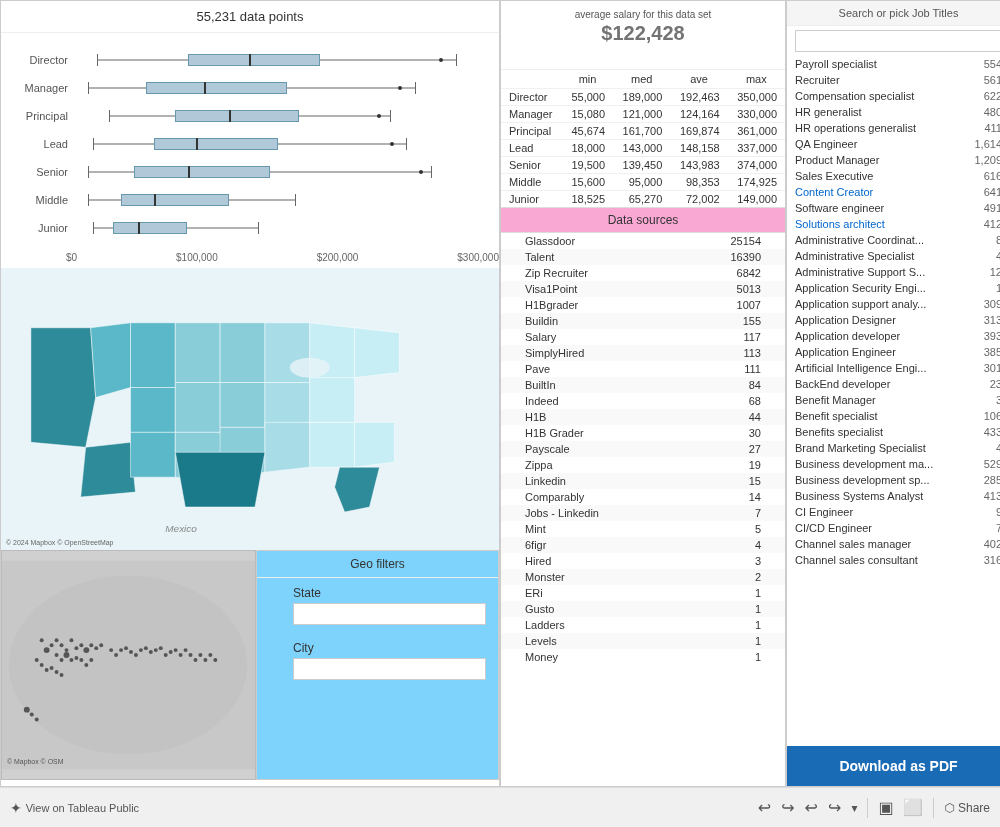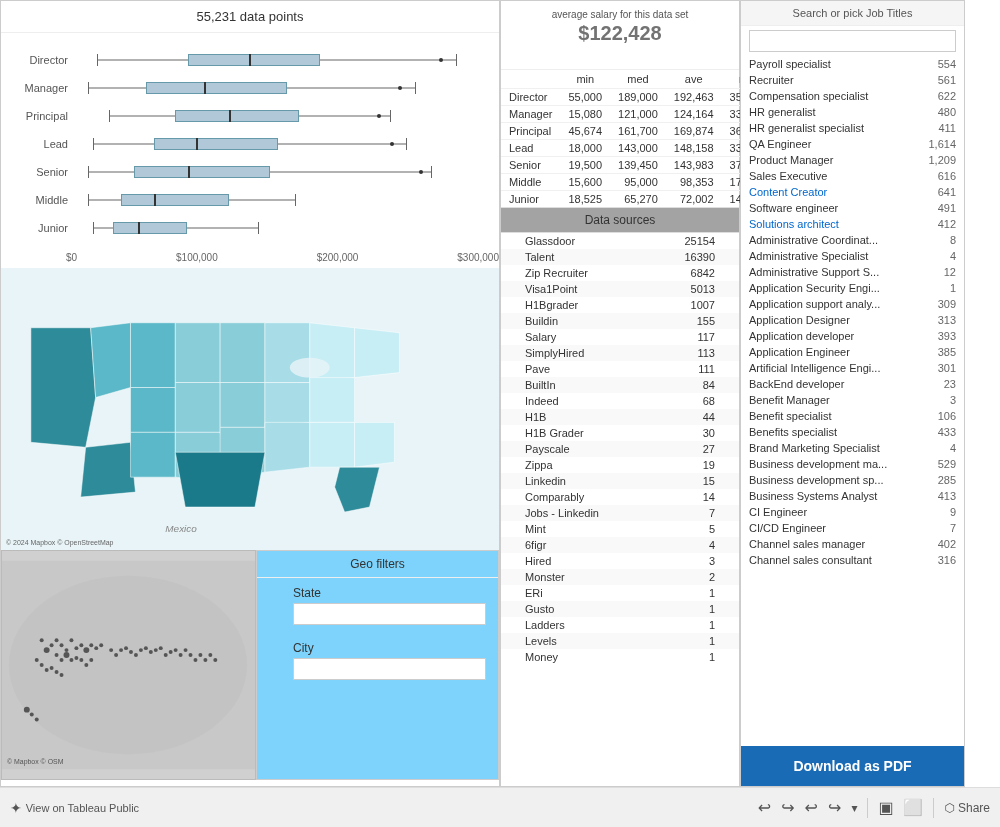--- a/index.html
+++ b/index.html
@@ -34,30 +34,30 @@
     .mini-map-area { height: 230px; display: flex; }
     .mini-map { width: 255px; background: #d0d0d0; position: relative; overflow: hidden; border: 1px solid #bbb; }
     .mini-map-dots { width: 100%; height: 100%; }
     .geo-filters { flex: 1; border: 1px solid #ccc; background: #7dd3fc; }
     .geo-filters-title { text-align: center; padding: 6px; font-size: 12px; color: #333; border-bottom: 1px solid #eee; }
     .geo-filter-field { padding: 8px 12px; margin-left: 24px; }
     .geo-filter-label { font-size: 12px; color: #333; margin-bottom: 3px; }
     .geo-filter-input { width: 100%; height: 22px; border: 1px solid #ccc; background: #fff; }
 
     
-    .middle-panel { width: 240px; border: 1px solid #ccc; background: #fff; flex-shrink: 0; display: flex; flex-direction: column; }
+    .middle-panel { width: 286px; border: 1px solid #ccc; background: #fff; flex-shrink: 0; display: flex; flex-direction: column; }
     .avg-salary-header { text-align: center; padding: 8px 4px 2px; font-size: 10px; color: #555; }
     .avg-salary-value { text-align: center; font-size: 20px; font-weight: bold; color: #737373; padding-bottom: 24px; border-bottom: 1px solid #eee; }
 
     .stats-table { width: 100%; border-collapse: collapse; }
     .stats-table th { font-size: 11px; color: #333; text-align: center; padding: 3px 6px; font-weight: normal; }
     .stats-table td { font-size: 11px; color: #333; text-align: right; padding: 2px 8px; border-top: 1px solid #f0f0f0; }
     .stats-table td:first-child { text-align: left; }
 
-    .data-sources-header { text-align: center; padding: 5px; font-size: 12px; background: #a3a3a3; border-top: 1px solid #ddd; border-bottom: 1px solid #ddd; color: #333; }
+    .data-sources-header { text-align: center; padding: 5px; font-size: 12px; background: #f9a8d4; border-top: 1px solid #ddd; border-bottom: 1px solid #ddd; color: #333; }
     .sources-table { width: 100%; overflow-y: auto; flex: 1; }
     .sources-table table { width: 100%; border-collapse: collapse; }
     .sources-table td { font-size: 11px; padding: 2px 24px; color: #333; }
     .sources-table td:last-child { text-align: right; }
     .sources-table tr:nth-child(even) { background: #f9f9f9; }
 
     
     .right-panel { width: 225px; border: 1px solid #ccc; background: #fff; flex-shrink: 0; display: flex; flex-direction: column; }
     .search-header { padding: 6px 8px; font-size: 11px; color: #555; text-align: center; background: #f5f5f5; border-bottom: 1px solid #eee; }
     .search-input-container { padding: 4px 8px; }
@@ -493,21 +493,21 @@
   </div>
           <div class="job-item">
     <span>Compensation specialist</span>
     <span class="job-count">622</span>
   </div>
           <div class="job-item">
     <span>HR generalist</span>
     <span class="job-count">480</span>
   </div>
           <div class="job-item">
-    <span>HR generalist specialist</span>
+    <span>HR operations generalist</span>
     <span class="job-count">411</span>
   </div>
           <div class="job-item">
     <span>QA Engineer</span>
     <span class="job-count">1,614</span>
   </div>
           <div class="job-item">
     <span>Product Manager</span>
     <span class="job-count">1,209</span>
   </div>

